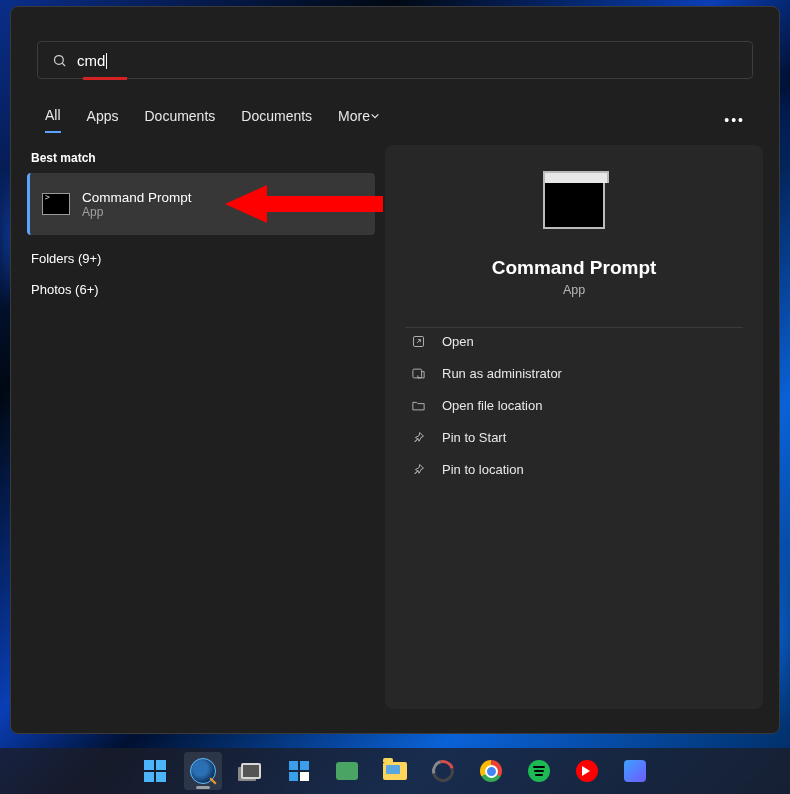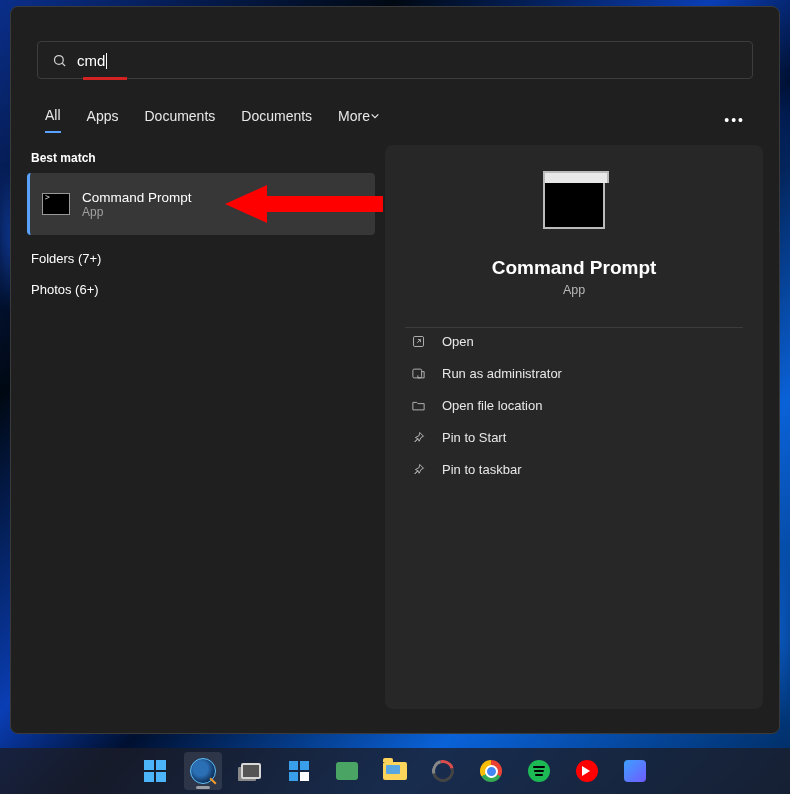--- a/index.html
+++ b/index.html
@@ -191,21 +191,21 @@
         <div class="bm-icon"></div>
         <div>
           <div class="bm-title">Command Prompt</div>
           <div class="bm-sub">App</div>
         </div>
         <svg class="arrow" width="160" height="50" viewBox="0 0 160 50">
           <polygon points="0,25 42,6 42,17 158,17 158,33 42,33 42,44" fill="#ff0000"></polygon>
         </svg>
       </div>
 
-      <div class="left-item">Folders (7+)</div>
+      <div class="left-item">Folders (9+)</div>
       <div class="left-item">Photos (6+)</div>
     </div>
 
     <div class="right-col">
       <div class="preview-icon"></div>
       <div class="preview-title">Command Prompt</div>
       <div class="preview-sub">App</div>
       <div class="divider"></div>
 
       <div class="actions">
@@ -232,21 +232,21 @@
         <div class="action">
           <svg class="ic" viewBox="0 0 24 24">
               <path d="M14 4l6 6-4 2-3 6-2-4-5 5 5-5-4-2 6-3z"></path>
             </svg>
           <span>Pin to Start</span>
         </div>
         <div class="action">
           <svg class="ic" viewBox="0 0 24 24">
               <path d="M14 4l6 6-4 2-3 6-2-4-5 5 5-5-4-2 6-3z"></path>
             </svg>
-          <span>Pin to taskbar</span>
+          <span>Pin to location</span>
         </div>
       </div>
     </div>
   </div>
 </div>
 
 <div class="taskbar">
   <div class="tb-item">
       <div class="winlogo">
         <div></div>

